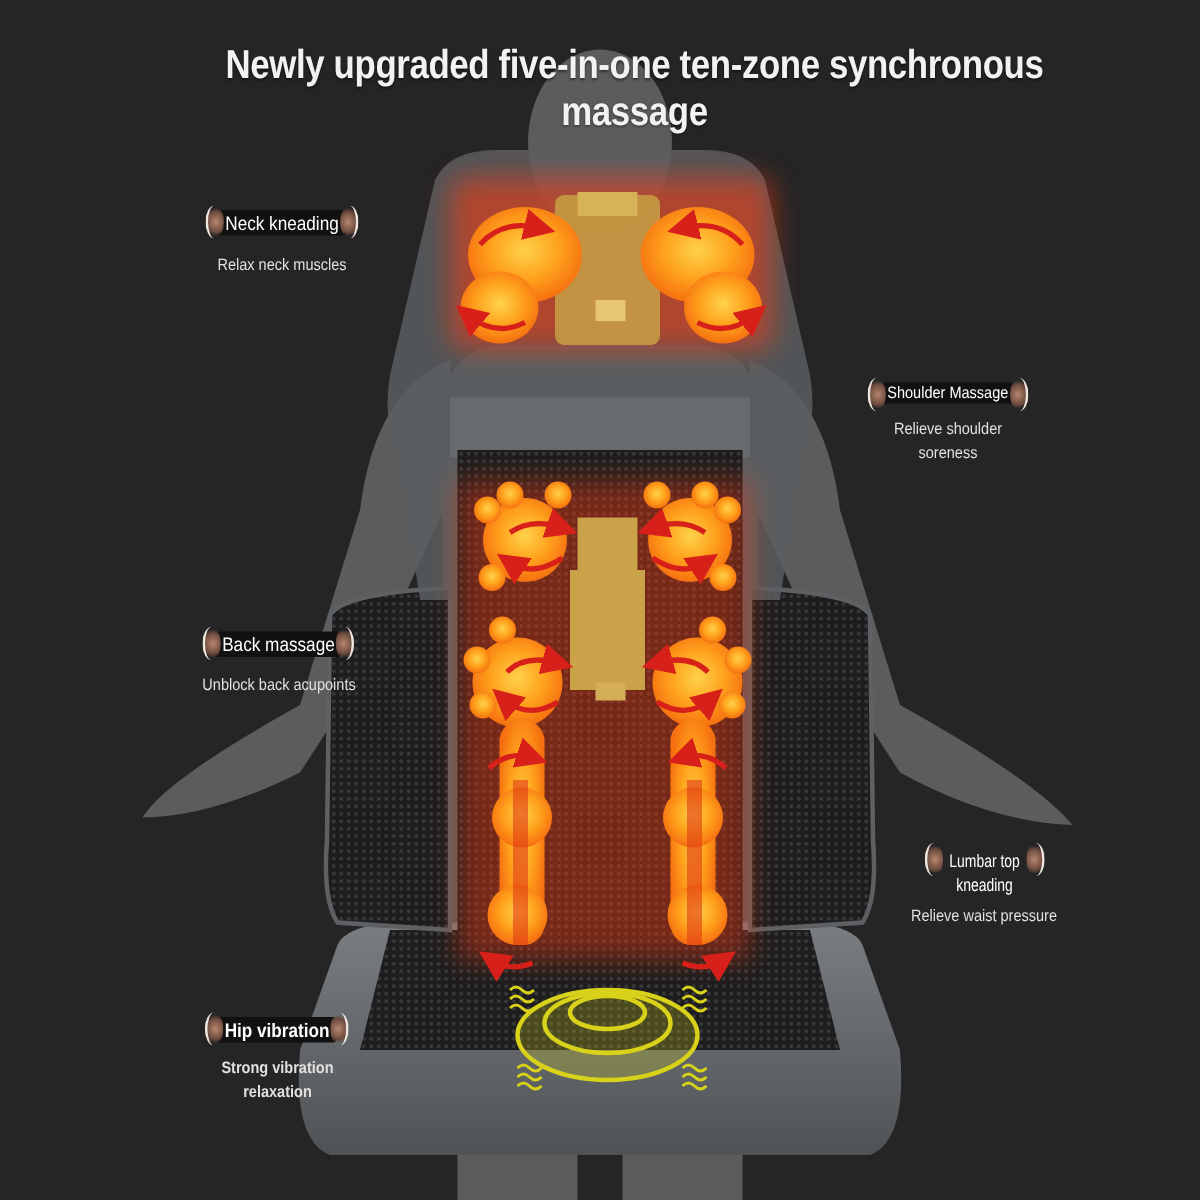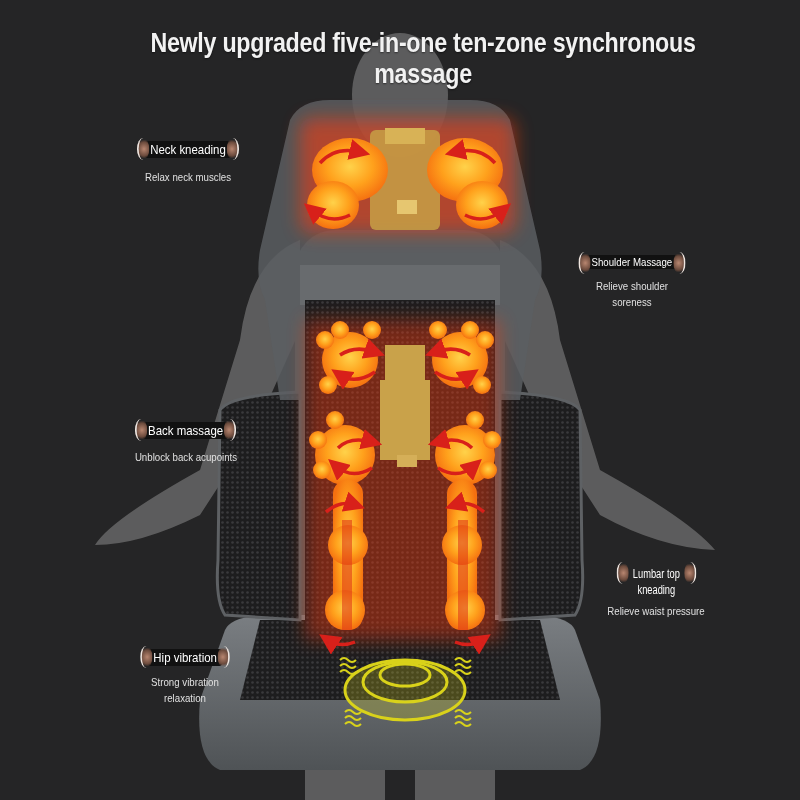--- a/index.html
+++ b/index.html
@@ -180,19 +180,19 @@
 </div>
 
 <div class="label" style="left:596px;top:565px;width:120px;">
   <div class="pill" style="background:transparent;">
     <div class="plain-title">Lumbar top</div>
     <div class="plain-title">kneading</div>
   </div>
   <div class="desc" style="margin-top:4px;">Relieve waist pressure</div>
 </div>
 
-<div class="label" style="left:125px;top:648px;width:120px;">
+<div class="label" style="left:125px;top:678px;width:120px;font-weight:bold;">
   <div class="pill"><span>Hip vibration</span></div>
   <div class="desc" style="margin-top:8px;">
     <div>Strong vibration</div>
     <div>relaxation</div>
   </div>
 </div>
 
 </body></html>

